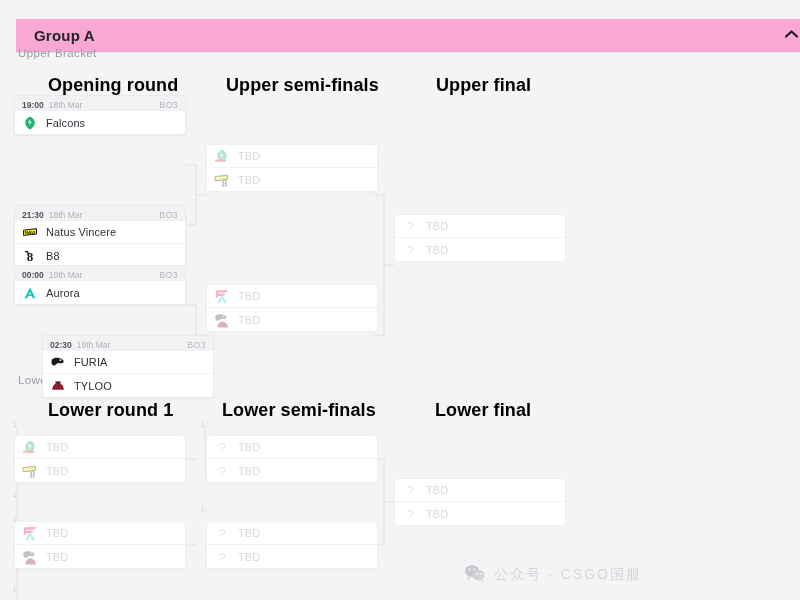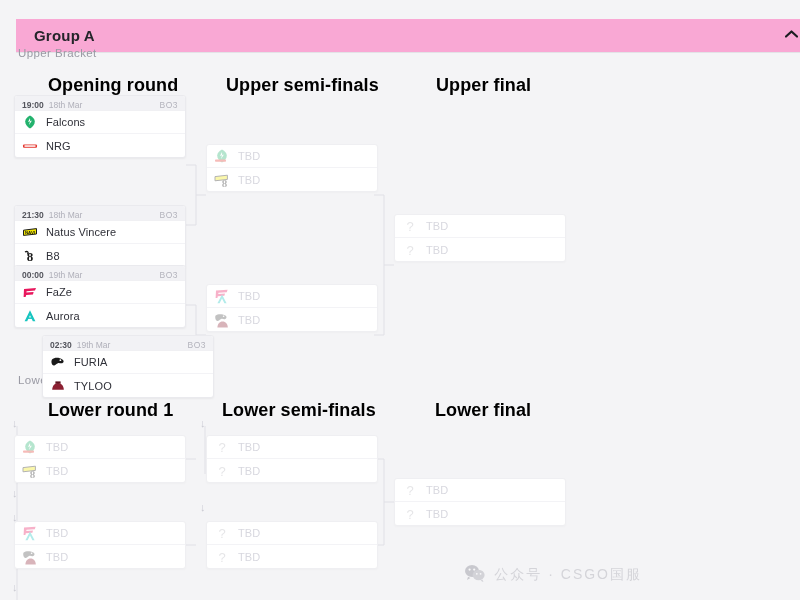--- a/index.html
+++ b/index.html
@@ -167,29 +167,20 @@
     </div>
     <div class="team-row">
       <span class="team-logo">
         <svg width="16" height="16" viewBox="0 0 16 16">
           <path d="M8 1.5 C5 3 3.2 5 3.2 7.6 C3.2 10.6 5.4 13.2 8 14.5 C10.6 13.2 12.8 10.6 12.8 7.6 C12.8 5 11 3 8 1.5 Z" fill="#23b26d"></path>
           <path d="M8 4 L6 8 L8 7.2 L7 11 L10 6.6 L8.2 7.2 Z" fill="#ffffff"></path>
         </svg>
       </span>
       <span class="team-name">Falcons</span>
     </div>
-    <div class="team-row">
-      <span class="team-logo">
-        <svg width="16" height="16" viewBox="0 0 16 16">
-          <rect x="1" y="6.5" width="14" height="3.2" rx="1" fill="#e4342c"></rect>
-          <rect x="2.5" y="7.3" width="11" height="1.5" fill="#ffffff"></rect>
-        </svg>
-      </span>
-      <span class="team-name">NRG</span>
-    </div>
   </div>
 
   <div class="match-card" style="left:14px; top:171px;">
     <div class="match-meta">
       <span class="meta-time">21:30</span>
       <span class="meta-date">18th Mar</span>
       <span class="meta-bo">BO3</span>
     </div>
     <div class="team-row">
       <span class="team-logo">
@@ -209,28 +200,20 @@
       </span>
       <span class="team-name">B8</span>
     </div>
   </div>
 
   <div class="match-card" style="left:14px; top:231px;">
     <div class="match-meta">
       <span class="meta-time">00:00</span>
       <span class="meta-date">19th Mar</span>
       <span class="meta-bo">BO3</span>
-    </div>
-    <div class="team-row">
-      <span class="team-logo">
-        <svg width="16" height="16" viewBox="0 0 16 16">
-          <path d="M2 5 L14 4 L13 6.6 L4.6 7.2 L4.4 8.6 L11.6 8 L11 10.4 L4.2 10.9 L3.6 13 L1.6 13 Z" fill="#e8175d"></path>
-        </svg>
-      </span>
-      <span class="team-name">FaZe</span>
     </div>
     <div class="team-row">
       <span class="team-logo">
         <svg width="16" height="16" viewBox="0 0 16 16">
           <path d="M8 2.2 L13.4 13.2 L10.8 13.2 L8 7.2 L5.2 13.2 L2.6 13.2 Z" fill="#19c5c0"></path>
           <rect x="5.4" y="9.4" width="5.2" height="1.5" fill="#19c5c0"></rect>
         </svg>
       </span>
       <span class="team-name">Aurora</span>
     </div>

